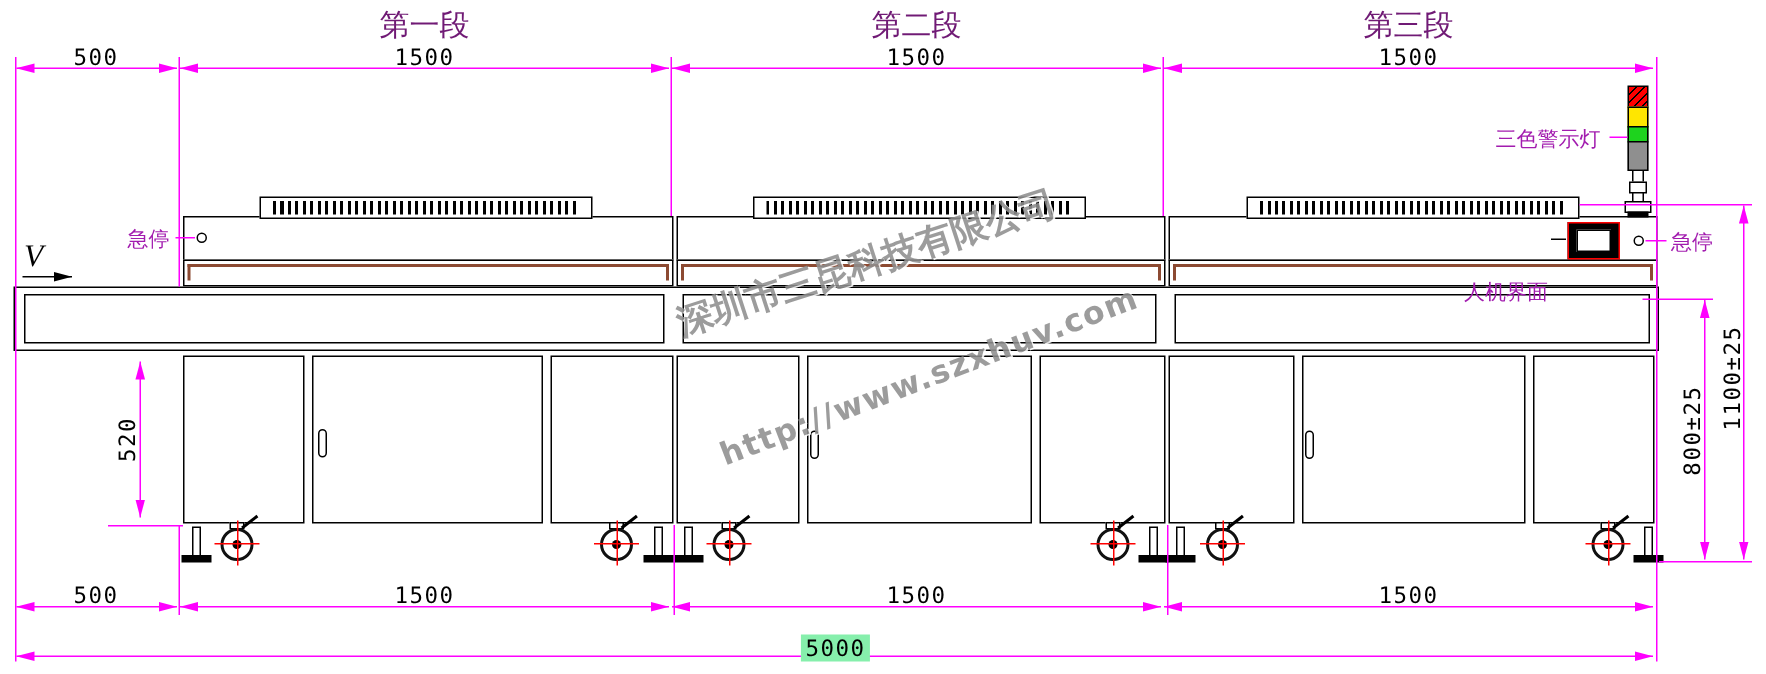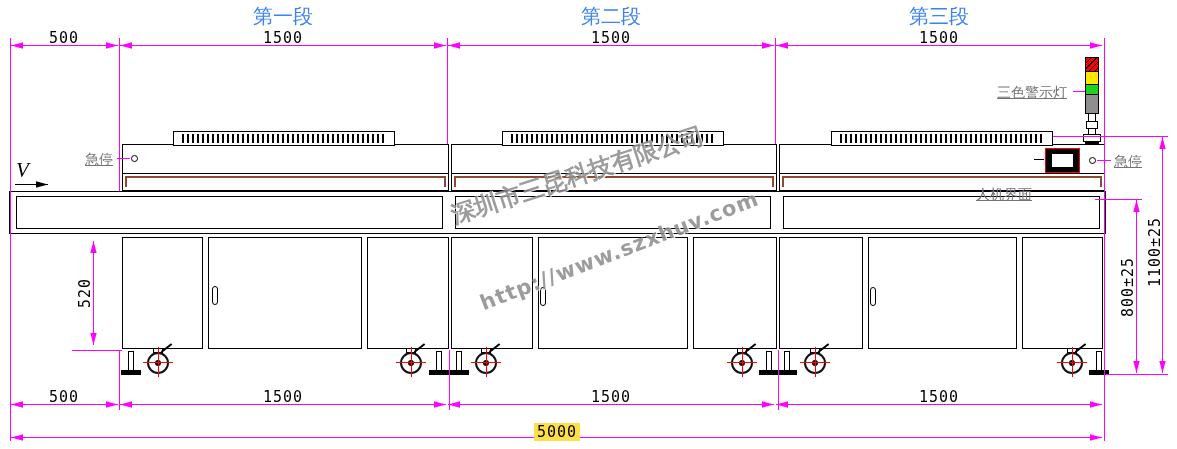--- a/index.html
+++ b/index.html
@@ -29,40 +29,40 @@
   .crossv{position:absolute;width:1px;height:30px;background:var(--accent_red);}
   .crossh{position:absolute;width:30px;height:1px;background:var(--accent_red);}
   .cplate{position:absolute;box-sizing:border-box;width:10px;height:5px;border:1px solid var(--outline);background:#fff;}
   .carm{position:absolute;width:13px;height:2px;background:var(--outline);transform:rotate(-38deg);}
   .stem{position:absolute;box-sizing:border-box;width:6px;height:20px;border:1px solid var(--outline);background:#fff;}
   .fplate{position:absolute;width:20px;height:5px;background:var(--outline);}
   .dimtxt{position:absolute;font:15px "DejaVu Sans Mono",monospace;color:#000;
           transform:translateX(-50%);white-space:nowrap;letter-spacing:1px;z-index:3;}
   .vtxt{position:absolute;font:15px "DejaVu Sans Mono",monospace;color:#000;white-space:nowrap;
         letter-spacing:1px;transform:translate(-50%,-50%) rotate(-90deg);z-index:3;}
-  .cjk{position:absolute;font:14px "DejaVu Sans",sans-serif;color:#737373;white-space:nowrap;z-index:3;text-decoration:underline;}
-  .sect{position:absolute;font:20px "DejaVu Sans",sans-serif;color:#3b82f6;white-space:nowrap;
+  .cjk{position:absolute;font:14px "DejaVu Sans",sans-serif;color:#a21caf;white-space:nowrap;z-index:3;}
+  .sect{position:absolute;font:20px "DejaVu Sans",sans-serif;color:#701a75;white-space:nowrap;
         transform:translateX(-50%);z-index:3;}
   .vlabel{position:absolute;font:italic 21px "Liberation Serif",serif;color:#000;z-index:3;}
   .wm{position:absolute;color:var(--watermark_gray);font-family:"DejaVu Sans",sans-serif;
       font-weight:bold;opacity:.88;text-shadow:1px 1px 0 #ffffff;transform-origin:0 50%;
       white-space:nowrap;z-index:4;}
   .wm1{left:452px;top:200px;font-size:24px;transform:rotate(-18deg);}
   .wm2{left:481px;top:292px;font-size:21px;letter-spacing:1px;transform:rotate(-21deg);}
   #dimsvg{position:absolute;left:0;top:0;z-index:2;pointer-events:none;}
   .dl{stroke:var(--dimension_line);stroke-width:1;fill:none;}
   .bl{stroke:var(--outline);stroke-width:1;fill:none;}
   .dlf{fill:var(--dimension_line);}
   .blf{fill:var(--outline);}
   .circ{position:absolute;box-sizing:border-box;width:7px;height:7px;border:1px solid var(--outline);
         border-radius:50%;background:#fff;z-index:3;}
   .tower{position:absolute;box-sizing:border-box;border:1px solid var(--outline);}
   .hmi{position:absolute;box-sizing:border-box;border:1px solid var(--accent_red);background:#000;z-index:2;}
   .hmi>i{position:absolute;left:5px;top:4px;right:5px;bottom:4px;background:#fff;border:1px solid #000;}
-  .t5000{background:#fde047;padding:0 3px;}
+  .t5000{background:#86efac;padding:0 3px;}
 </style>
 </head>
 <body>
 
 <div id="canvas">
 
   <div class="ln" style="left:9px;top:191px;width:1097px;height:43px;"></div>
   <div class="ln" style="left:16px;top:196px;width:427px;height:33px;"></div>
   <div class="ln" style="left:455px;top:196px;width:316px;height:33px;"></div>
   <div class="ln" style="left:783px;top:196px;width:317px;height:33px;"></div>

